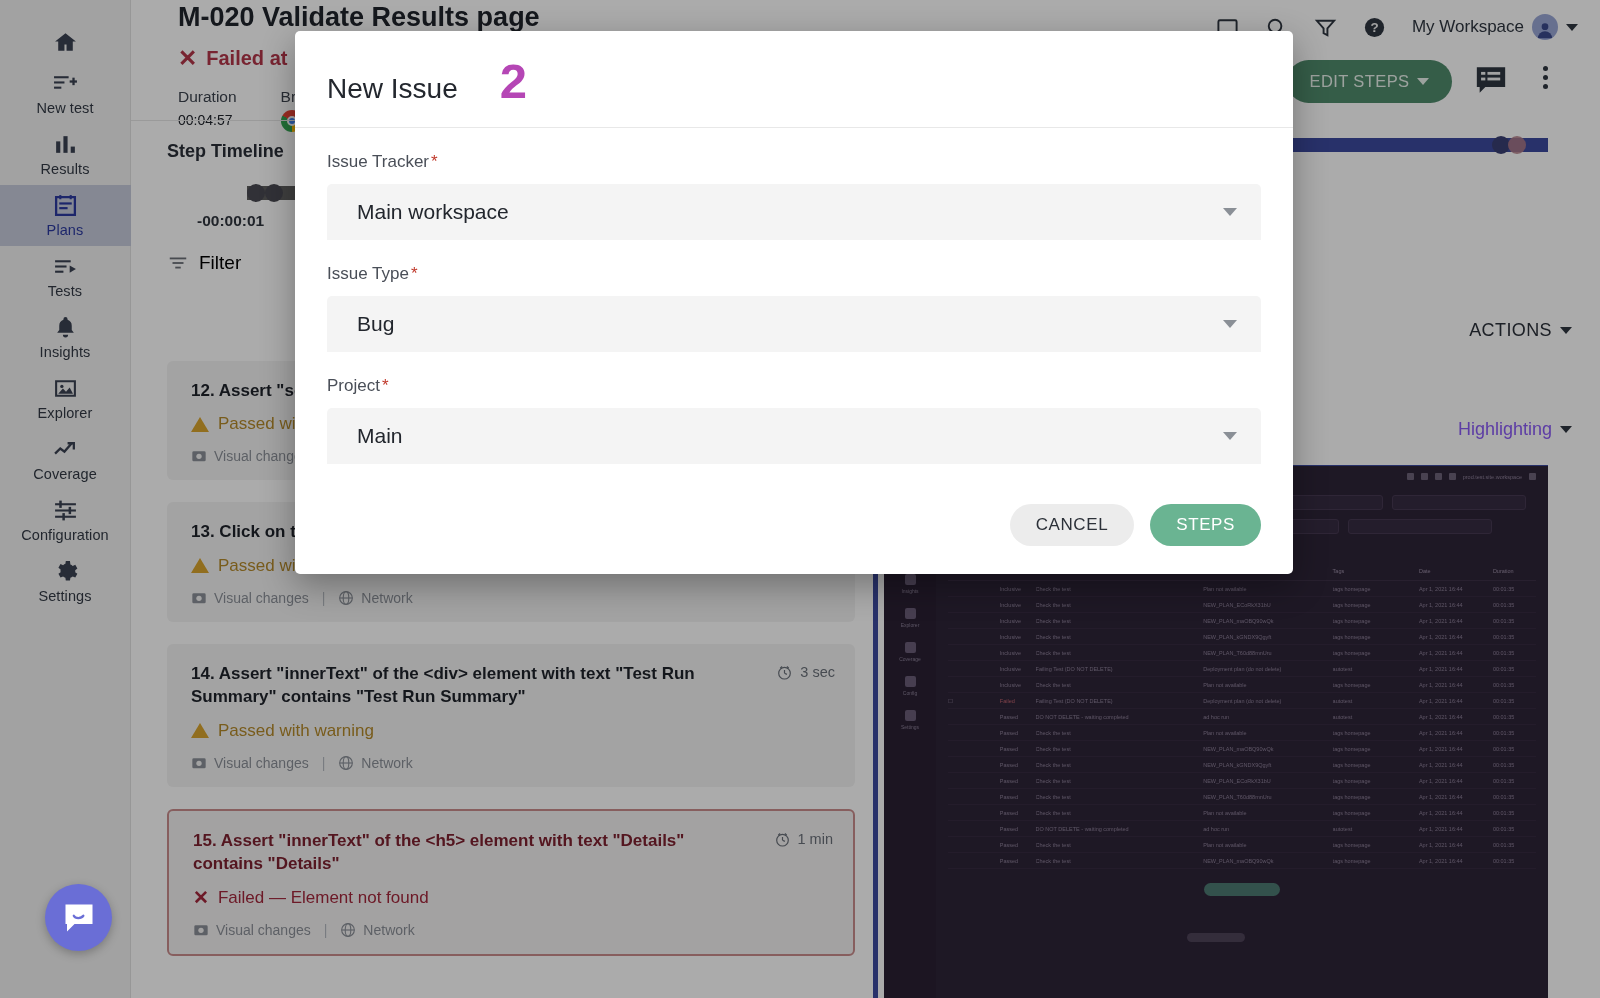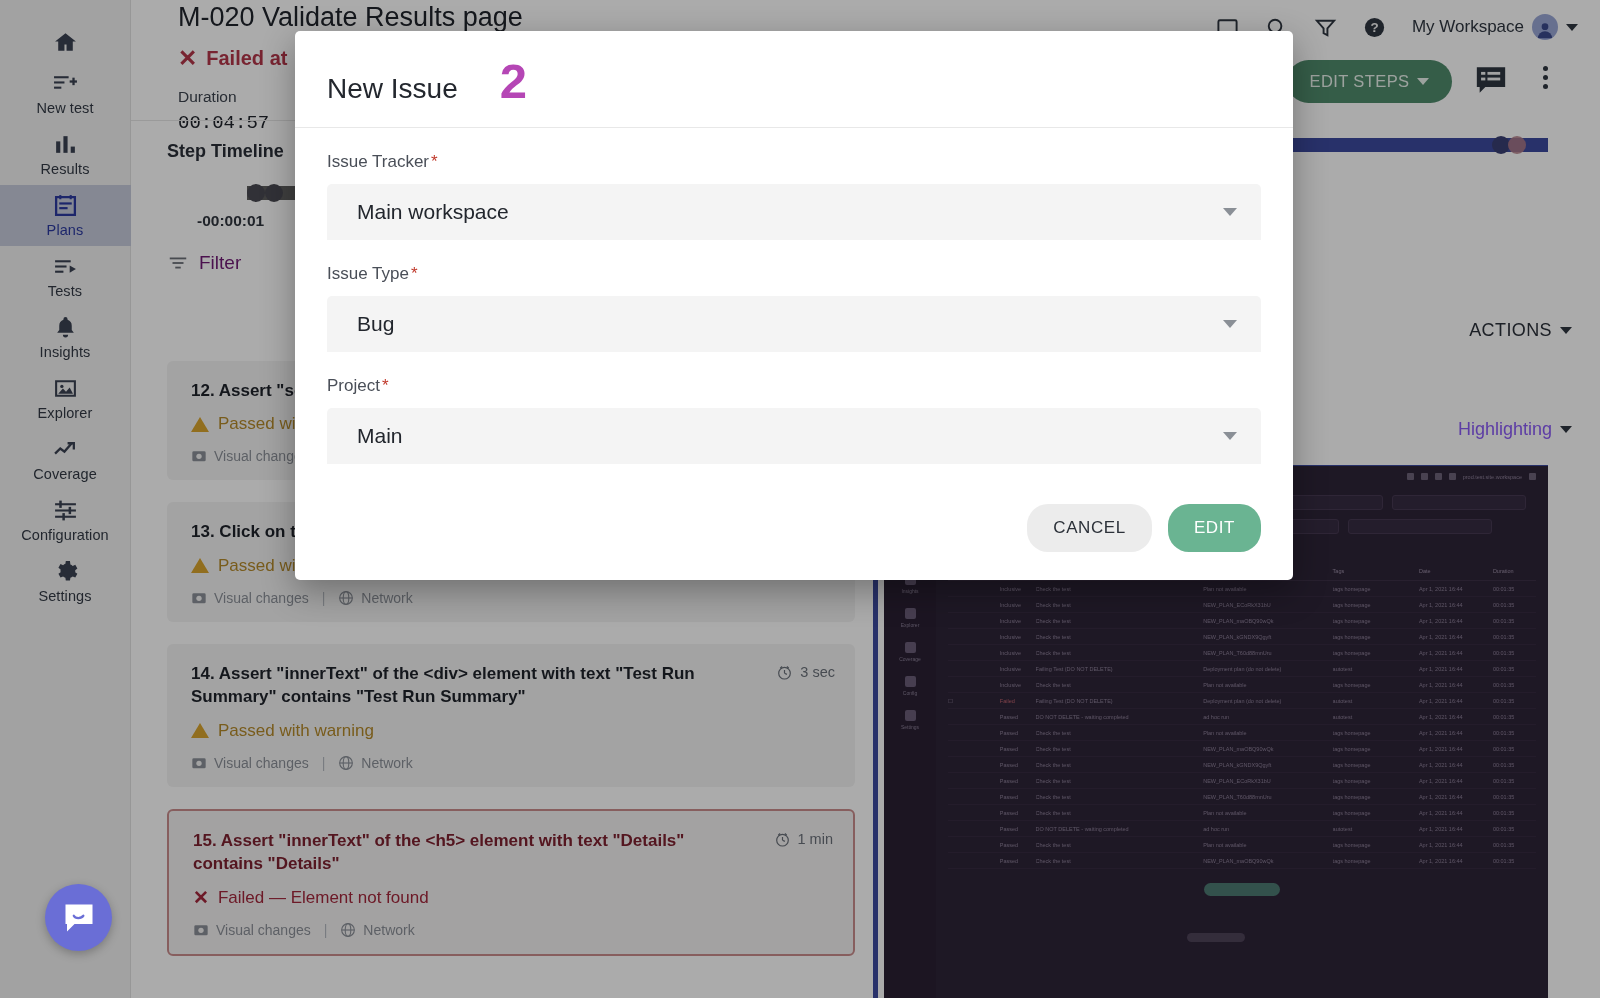--- a/index.html
+++ b/index.html
@@ -43,27 +43,27 @@
   }
   .tb-ico { cursor: pointer; display: flex; align-items: center; }
   .tb-ico svg { width: 23px; height: 23px; fill: #2f3640; }
   #workspace { display: flex; align-items: center; gap: 8px; cursor: pointer; }
   #workspace .wname { font-size: 17px; color: #2f3640; }
   .avatar-circ { width: 26px; height: 26px; border-radius: 50%; background: #9aa7d6; display:flex; align-items:flex-end; justify-content:center; overflow:hidden;}
   .avatar-circ svg { width: 20px; height: 20px; fill: #3b4a8c; }
   .caret-d { width:0;height:0;border-left:6px solid transparent;border-right:6px solid transparent;border-top:7px solid #2f3640; }
 
   #page-head { position: absolute; left: 47px; top: 2px; }
-  #page-title { font-size: 27px; font-weight: normal; color: #20242c; white-space: nowrap; }
+  #page-title { font-size: 27px; font-weight: bold; color: #20242c; white-space: nowrap; }
   #fail-line { margin-top: 14px; display:flex; align-items:center; gap:9px; }
   #fail-line .xmark { color: #b3364a; font-size: 23px; font-weight: bold; line-height: 1;}
   #fail-line .ftext { color:#b3364a; font-size:20px; font-weight:bold; white-space:nowrap; }
   #meta-row { margin-top: 18px; display:flex; gap: 44px; }
   .meta-col .mk { font-size: 15.5px; color:#3c434e; }
-  .meta-col .mv { font-size: 19px; color:#20242c; margin-top: 6px; font-family: Liberation Mono, monospace; }
+  .meta-col .mv { font-size: 14px; color:#20242c; margin-top: 6px; }
   .chrome-ic { width:22px;height:22px;border-radius:50%;margin-top:4px;
       background: conic-gradient(#ea4335 0 33%, #fbbc05 33% 50%, #34a853 50% 83%, #ea4335 83% 100%);
       position:relative; }
   .chrome-ic:after{content:"";position:absolute;inset:6px;border-radius:50%;background:#4285f4;border:2px solid #fff;}
 
   #edit-steps {
     position: absolute; right: 148px; top: 60px; height: 43px; min-width: 165px;
     background: #4f8b6c; color:#e9f2ec; border-radius: 22px;
     display:flex;align-items:center;justify-content:center;gap:8px;
     font-size:16.5px; letter-spacing:.4px; cursor:pointer; padding: 0 22px;
@@ -79,21 +79,21 @@
 
   #timeline-wrap { padding: 20px 24px 0 36px; }
   #tl-title { font-size: 18px; font-weight:bold; color:#2a2f38; }
   #tl-bar-row { margin-top: 22px; display:flex; align-items:center; position:relative; height: 18px;}
   #tl-track { position:absolute; left:80px; right:0; height:14px; background:#5e5e5e; }
   .tl-dot { position:absolute; width:18px;height:18px;border-radius:50%; background:#4a4a52; top:-2px;}
   #tl-times { margin-top: 10px; display:flex; }
   #tl-start { font-size:15.5px;color:#31363f; margin-left: 30px; font-weight: bold;}
   #filter-row { margin-top: 22px; display:flex; align-items:center; gap:10px; cursor:pointer; }
   #filter-row svg{width:22px;height:22px;stroke:#6c7178;fill:none;stroke-width:2;}
-  #filter-row span{font-size:19px;color:#701a75;}
+  #filter-row span{font-size:19px;color:#000000;}
   #steps-scroll { position:absolute; left:0; right:0; top:232px; bottom:0; overflow:hidden; padding: 8px 24px 0 36px; }
 
   .step-card {
     background: #f4f4f4; border-radius: 6px; padding: 18px 20px 16px 24px;
     margin-bottom: 22px; position: relative;
   }
   .step-card.failed { border: 2px solid #c98d8d; background:#f4f2f2; }
   .step-head { display:flex; justify-content:space-between; gap: 16px; }
   .step-title { font-size: 17px; font-weight: bold; color:#1f232b; line-height:1.38; max-width: 560px;}
   .step-card.failed .step-title { color:#7e2230; }
@@ -164,21 +164,21 @@
   .field-label { font-size:17px; font-weight:normal; color:#4a4f58; margin-bottom:12px; }
   .field-label .req { color:#c0392b; margin-left:2px;}
   .sel {
     height:56px; background:#f4f4f4; border-radius:5px 5px 0 0;
     display:flex; align-items:center; justify-content:space-between;
     padding: 0 24px 0 30px; cursor:pointer;
   }
   .sel .v { font-size:21px; color:#22262d; }
   .sel .car { width:0;height:0;border-left:7px solid transparent;border-right:7px solid transparent;border-top:8px solid #8a8f96; }
   #modal-foot { padding: 8px 32px 28px; display:flex; justify-content:flex-end; gap:16px; }
-  .btn { height:48px; border-radius:21px; display:flex;align-items:center;justify-content:center;
+  .btn { height:42px; border-radius:21px; display:flex;align-items:center;justify-content:center;
          font-size:17px; letter-spacing:.6px; cursor:pointer; padding: 0 26px; border:none; font-family:inherit;}
   #btn-cancel { background:#ececec; color:#2c3139; }
   #btn-next { background:#6ab492; color:#ffffff; min-width: 82px;}
 </style>
 </head>
 <body>
 
 <div id="root">
 
   <div id="app-layer">
@@ -875,17 +875,17 @@
         <div class="sel">
           <span class="v">Main</span>
           <span class="car"></span>
         </div>
       </div>
 
     </div>
 
     <div id="modal-foot">
       <button class="btn" id="btn-cancel">CANCEL</button>
-      <button class="btn" id="btn-next">EDIT</button>
+      <button class="btn" id="btn-next">STEPS</button>
     </div>
   </div>
 
 </div>
 
 </body></html>

